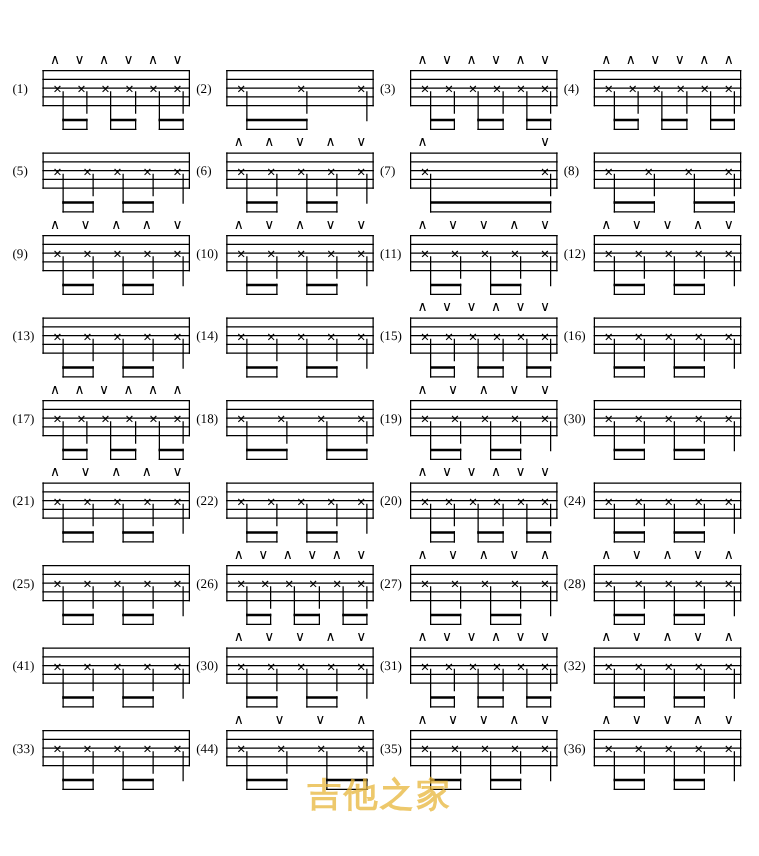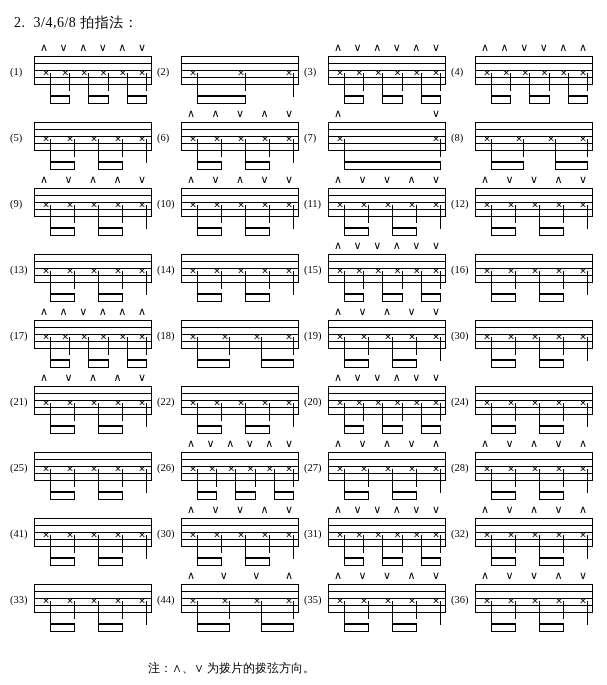--- a/index.html
+++ b/index.html
@@ -42,24 +42,20 @@
   
   .wm{position:absolute;left:246px;top:618px;font-family:"Liberation Sans",sans-serif;font-weight:bold;color:#e8b63a;opacity:.75;}
   .wm1{font-size:27px;letter-spacing:2px;}
   .wm2{position:absolute;left:240px;top:648px;font-size:19px;letter-spacing:1px;color:#d9a62c;opacity:.8;font-family:"Liberation Sans",sans-serif;font-weight:bold;}
 </style>
 </head>
 <body>
 
 <div class="page">
 
-  <div class="header">
-    <span class="num">2.</span>
-    &nbsp;<span>3/4,6/8 拍指法：</span>
-  </div>
 
   <div class="grid" id="grid">
       <div class="row">
         <div class="cell c0">
           <div class="label">(1)</div>
           <div class="arrows">
             <span style="left: 10px;">∧</span>
             <span style="left: 29.6px;">∨</span>
             <span style="left: 49.2px;">∧</span>
             <span style="left: 68.8px;">∨</span>
@@ -1194,16 +1190,16 @@
             <div class="flagbox" style="left: 64px; top: 39px; width: 23px; height: 8px;"></div>
             <div class="xmark" style="left: 84px; top: 17px;">✕</div>
             <div class="stem" style="left: 88px; top: 17px; height: 18px;"></div>
             <div class="xmark" style="left: 108px; top: 17px;">✕</div>
             <div class="stem" style="left: 112px; top: 17px; height: 24px;"></div>
           </div>
         </div>
       </div>
     </div>
 
-  <div class="note">注：∧、∨ 为拨片的拨弦方向。</div>
-
+
+  <div class="wm wm1">吉他之家</div>
 
 </div>
 
 </body></html>

